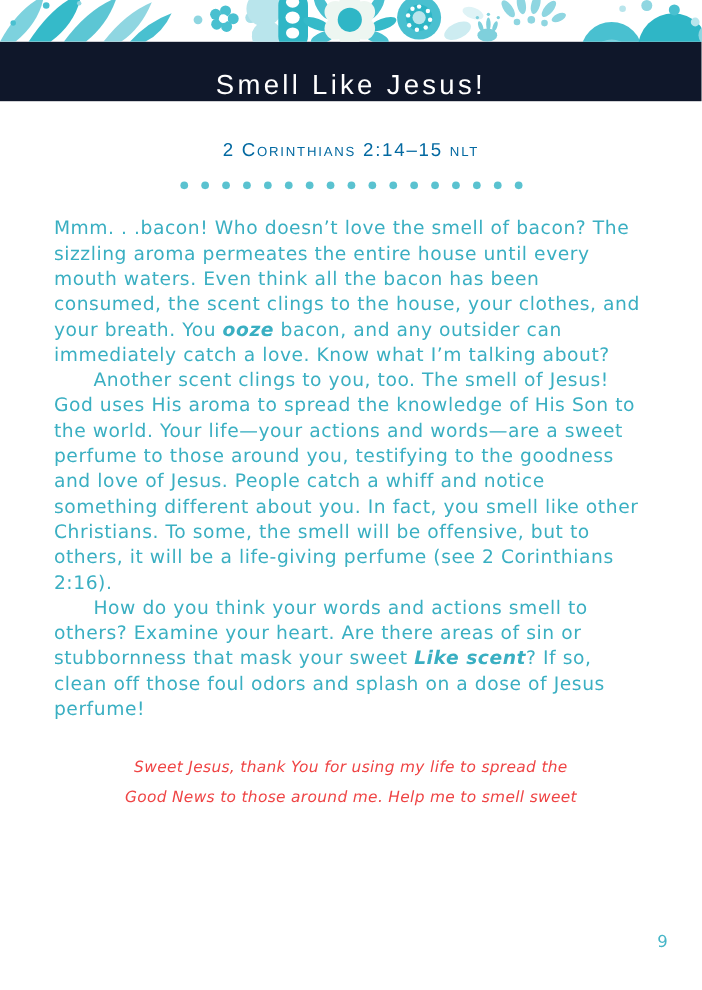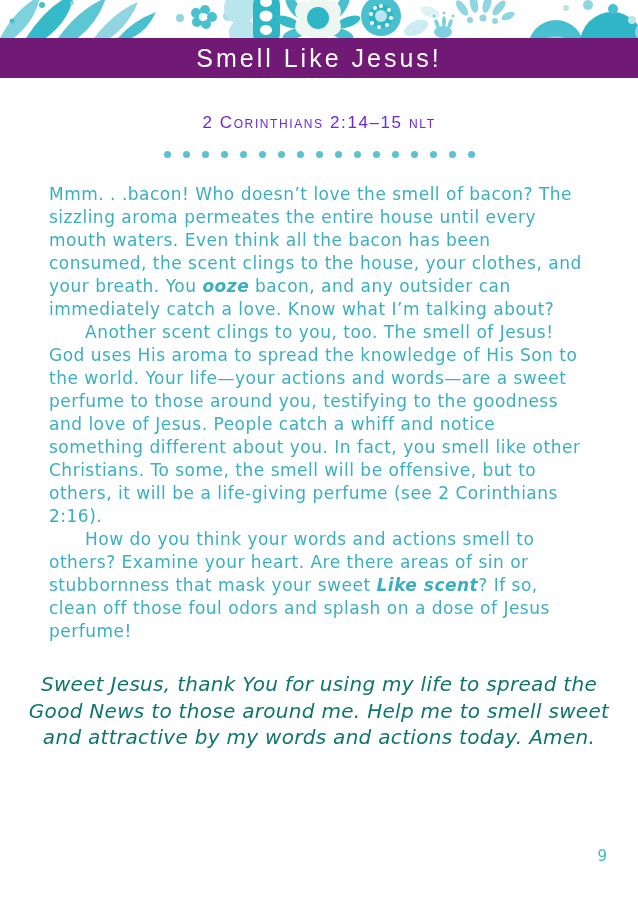--- a/index.html
+++ b/index.html
@@ -15,24 +15,24 @@
     overflow: hidden;
     font-family: "DejaVu Sans", sans-serif;
   }
   .header-art {
     display: block;
     width: 638px;
     height: 38px;
   }
   .title-banner {
     width: 638px;
-    height: 40px;
-    background: #701a75;
+    height: 54px;
+    background: #0f172a;
     display: flex;
-    align-items: center;
+    align-items: flex-end;
     justify-content: center;
   }
   .title-banner h1 {
     margin: 0;
     color: #ffffff;
     font-family: "Liberation Sans", sans-serif;
     font-size: 25px;
     font-weight: 400;
     letter-spacing: 3px;
   }
@@ -45,21 +45,21 @@
     line-height: 26px;
     letter-spacing: 0.4px;
   }
   .verse-ref {
     margin-top: 21px;
     font-style: normal;
     font-variant: small-caps;
     font-family: "Liberation Sans", sans-serif;
     font-size: 17px;
     letter-spacing: 1.6px;
-    color: #6d28d9;
+    color: #0369a1;
   }
   .dots {
     margin-top: 15px;
     display: flex;
     justify-content: center;
     gap: 12px;
   }
   .dot {
     width: 7px;
     height: 7px;
@@ -82,22 +82,22 @@
     text-indent: 36px;
   }
   .em {
     font-weight: bold;
     font-style: italic;
   }
   .prayer {
     margin-top: 28px;
     text-align: center;
     font-style: italic;
-    color: #0f766e;
-    font-size: 20px;
+    color: #ef4444;
+    font-size: 14px;
     line-height: 26.5px;
     letter-spacing: 0.3px;
   }
   .page-number {
     position: absolute;
     top: 847px;
     right: 31px;
     color: #45b5c7;
     font-size: 15px;
   }
@@ -241,18 +241,17 @@
 
   <div class="body-text">
     <p><span>Mmm. . .bacon! Who doesn’t love the smell of bacon? The sizzling aroma permeates the entire house until every mouth waters. Even think all the bacon has been consumed, the scent clings to the house, your clothes, and your breath. You </span><span class="em">ooze</span><span> bacon, and any outsider can immediately catch a love. Know what I’m talking about?</span></p>
     <p class="indent"><span>Another scent clings to you, too. The smell of Jesus! God uses His aroma to spread the knowledge of His Son to the world. Your life—your actions and words—are a sweet perfume to those around you, testifying to the goodness and love of Jesus. People catch a whiff and notice something different about you. In fact, you smell like other Christians. To some, the smell will be offensive, but to others, it will be a life-giving perfume (see 2 Corinthians 2:16).</span></p>
     <p class="indent"><span>How do you think your words and actions smell to others? Examine your heart. Are there areas of sin or stubbornness that mask your sweet </span><span class="em">Like scent</span><span>? If so, clean off those foul odors and splash on a dose of Jesus perfume!</span></p>
   </div>
 
   <div class="prayer">
     <div>Sweet Jesus, thank You for using my life to spread the</div>
     <div>Good News to those around me. Help me to smell sweet</div>
-    <div>and attractive by my words and actions today. Amen.</div>
   </div>
 
   <div class="page-number">9</div>
 
 </div>
 
 </body></html>

